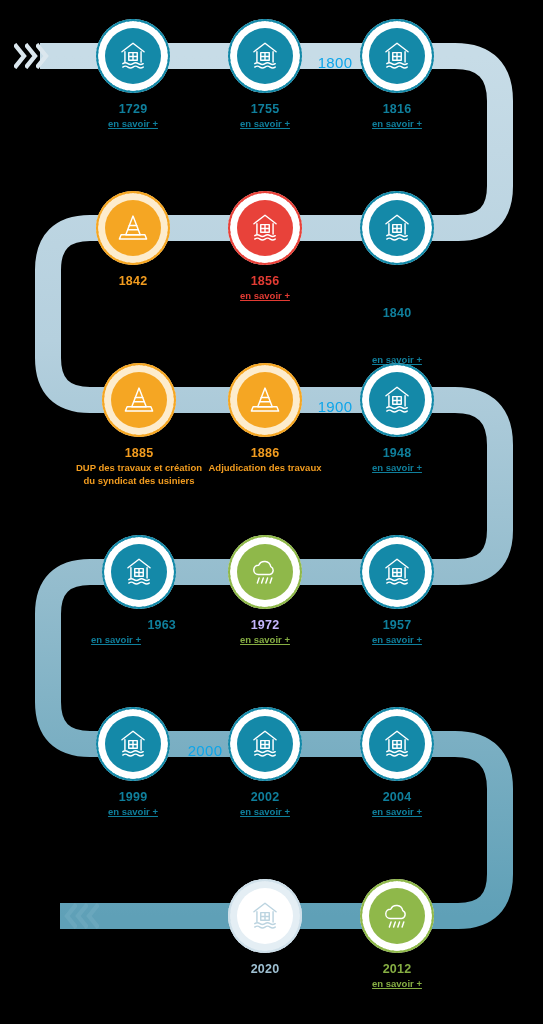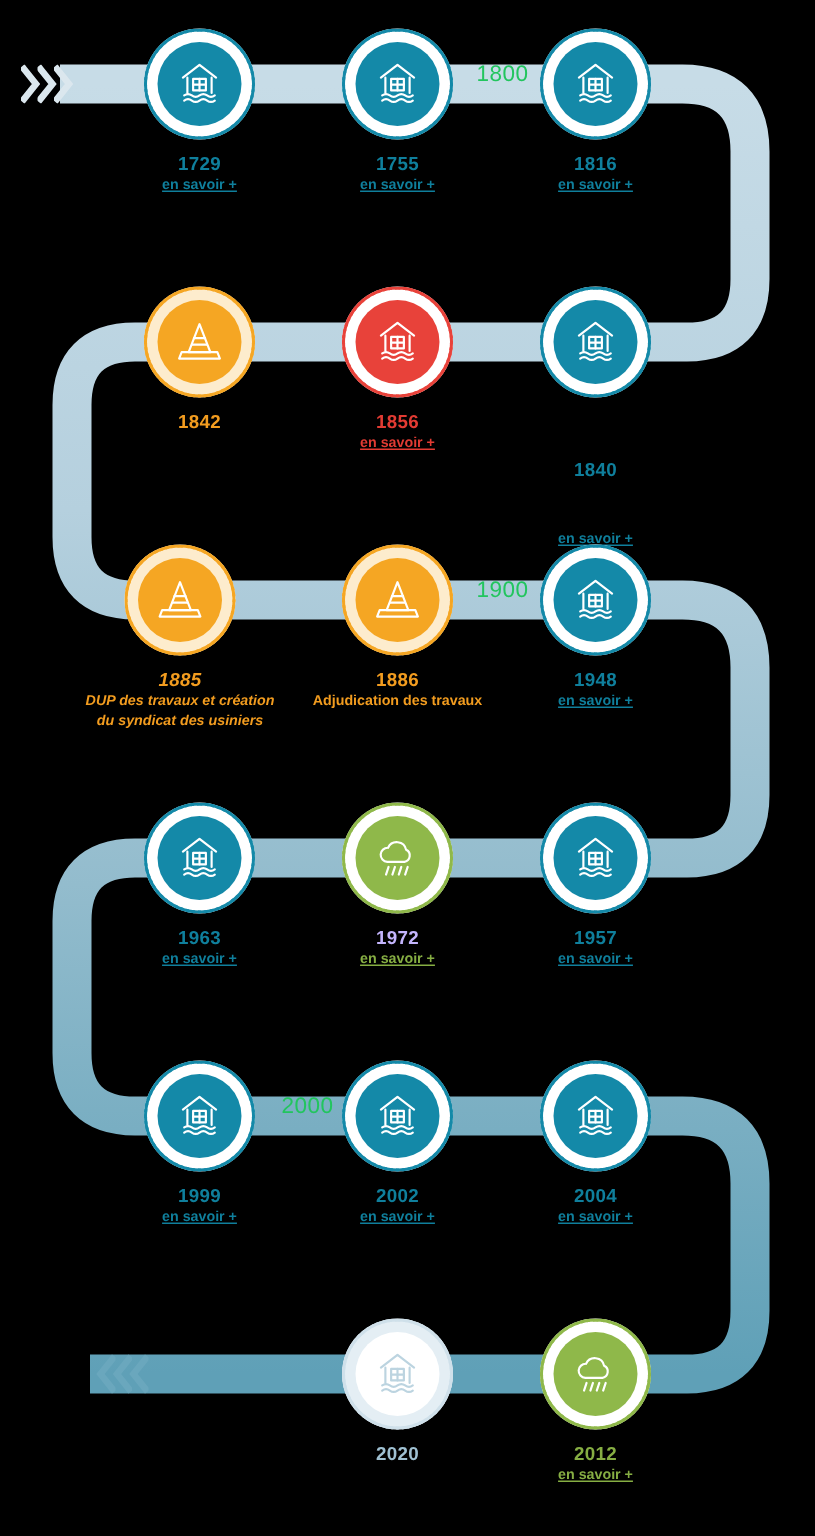--- a/index.html
+++ b/index.html
@@ -11,22 +11,22 @@
   }
   #stage { position: relative; width: 543px; height: 1024px; }
 
   
   .track-svg { position: absolute; left: 0; top: 0; width: 543px; height: 1024px; }
 
   
   .era-badge {
     position: absolute;
     height: 30px;
-    display: flex; align-items: flex-start; justify-content: center;
-    color: #22c55e;
+    display: flex; align-items: flex-end; justify-content: center;
+    color: #0ea5e9;
     font-size: 15px;
     font-weight: 400;
     letter-spacing: .3px;
     z-index: 3;
     pointer-events: none;
   }
 
   
   .chev-group { position: absolute; z-index: 4; display: flex; }
   .chev {
@@ -250,21 +250,21 @@
         <path d="M20 16 L20 25 M15 20.5 L25 20.5"></path>
         <path d="M8 29 q3 -2.2 6 0 q3 2.2 6 0 q3 -2.2 6 0 q3 2.2 6 0"></path>
         <path d="M8 33 q3 -2.2 6 0 q3 2.2 6 0 q3 -2.2 6 0 q3 2.2 6 0"></path>
       </g>
     </svg>
           </div>
     </div>
     <div class="node-year" style="color:#0f7f9c;">1840</div>
     <div class="node-sub link" style="color:#0f7f9c;">en savoir +</div>
   </div>
-      <div class="node" style="left: 77px; top: 363px; font-style: italic;">
+      <div class="node" style="left: 96px; top: 363px;">
     <div class="disc-wrap">
       <div class="disc-ring" style="background:#fdeccd; box-shadow:0 0 0 2px #f5a623 inset, 0 0 0 3px rgba(255,255,255,0) ;"></div>
       <div class="halo" style="border:2.5px dotted #f5a623;"></div>
       <div class="disc" style="background:#f5a623;">
     <svg viewBox="0 0 40 40">
       <g fill="none" stroke="#ffffff" stroke-width="1.7" stroke-linecap="round" stroke-linejoin="round">
         <path d="M20 6 L28.5 28 L11.5 28 Z"></path>
         <path d="M15.6 17 L24.4 17 M14.1 22 L25.9 22"></path>
         <path d="M6 28 L34 28 L36 33 L4 33 Z"></path>
       </g>
@@ -304,21 +304,21 @@
         <path d="M20 16 L20 25 M15 20.5 L25 20.5"></path>
         <path d="M8 29 q3 -2.2 6 0 q3 2.2 6 0 q3 -2.2 6 0 q3 2.2 6 0"></path>
         <path d="M8 33 q3 -2.2 6 0 q3 2.2 6 0 q3 -2.2 6 0 q3 2.2 6 0"></path>
       </g>
     </svg>
           </div>
     </div>
     <div class="node-year" style="color:#0f7f9c;">1948</div>
     <div class="node-sub link" style="color:#0f7f9c;">en savoir +</div>
   </div>
-      <div class="node" style="left: 90px; top: 535px;">
+      <div class="node" style="left: 90px; top: 535px; align-items: flex-end;">
     <div class="disc-wrap">
       <div class="disc-ring" style="background:#ffffff; box-shadow:0 0 0 2px #1489a8 inset, 0 0 0 3px rgba(255,255,255,0) ;"></div>
       <div class="halo" style="border:2.5px dotted #1489a8;"></div>
       <div class="disc" style="background:#1489a8;">
     <svg viewBox="0 0 40 40">
       <g fill="none" stroke="#ffffff" stroke-width="1.7" stroke-linecap="round" stroke-linejoin="round">
         <path d="M7 15 L20 5 L33 15"></path>
         <path d="M10.5 15 L10.5 27 M29.5 15 L29.5 27"></path>
         <rect x="15" y="16" width="10" height="9"></rect>
         <path d="M20 16 L20 25 M15 20.5 L25 20.5"></path>

